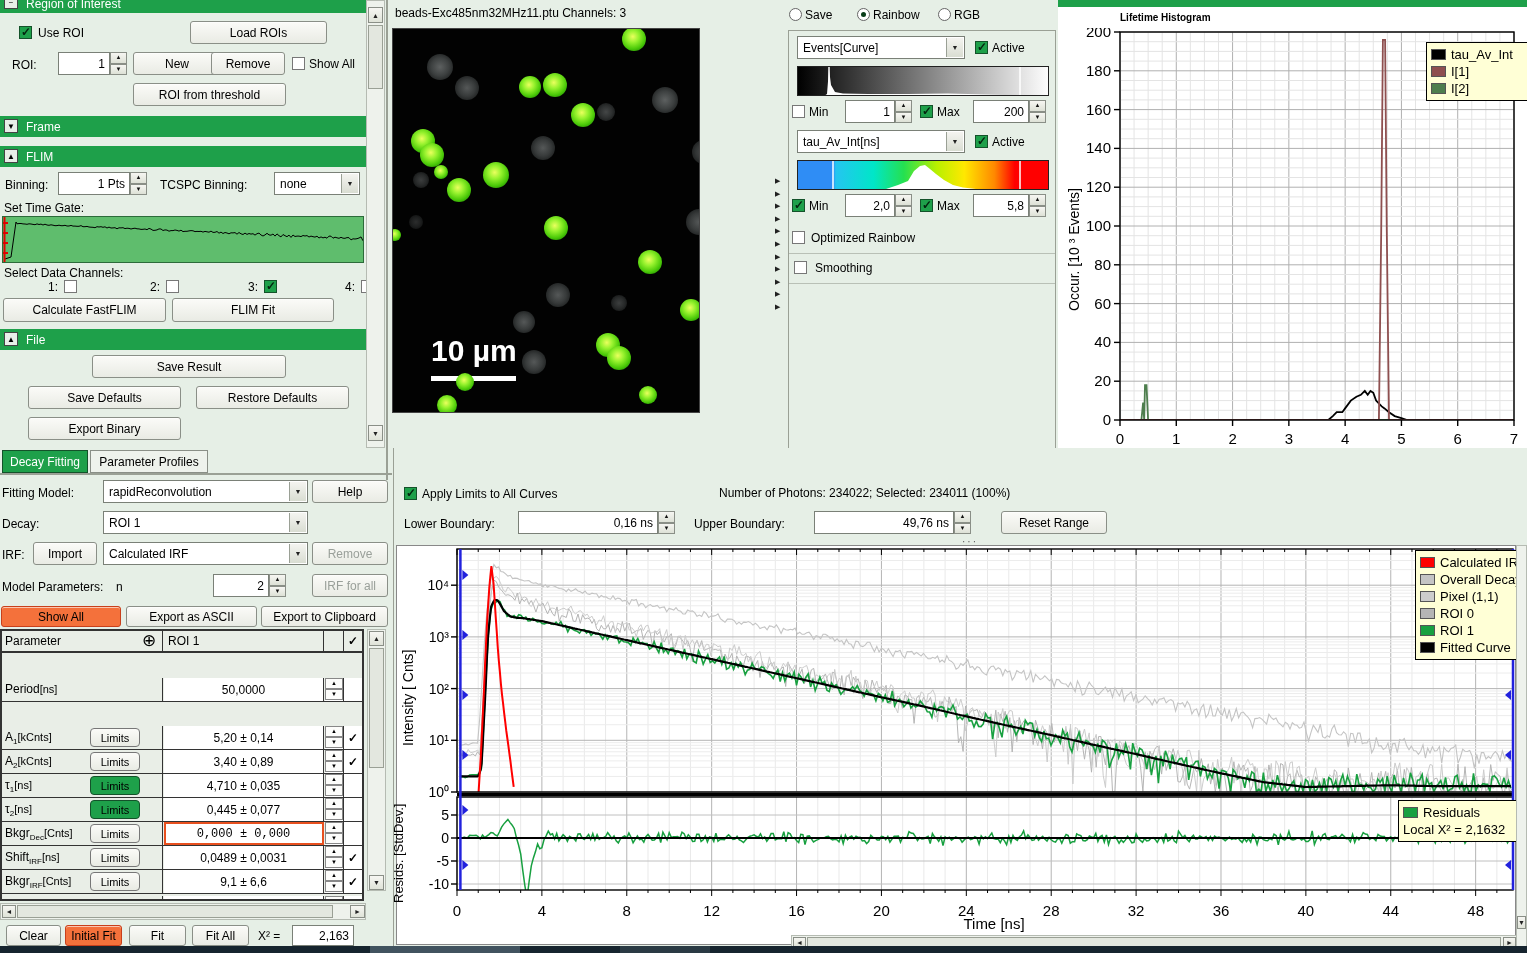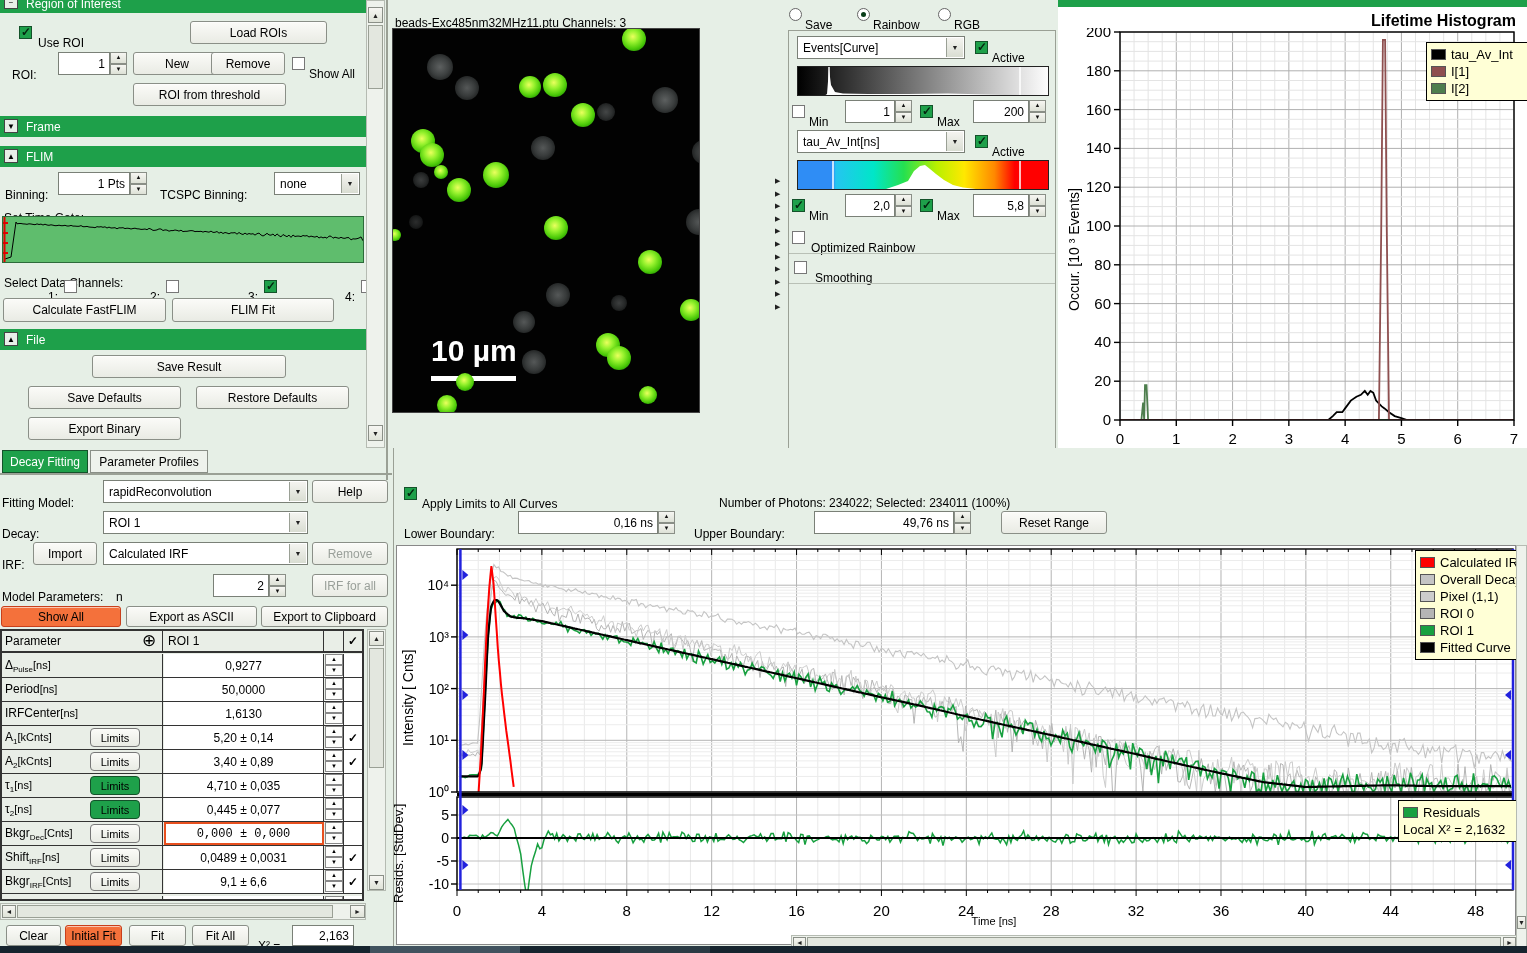--- a/index.html
+++ b/index.html
@@ -12,21 +12,21 @@
   .btn.disabled { color:#9aa09a; }
   .btn.orange { background:#f4713b; border-color:#c8401c; }
   .hdr { position:absolute; left:0; right:0; background:#1ea04a; color:#fff; display:flex; align-items:center; padding-left:26px; height:21px; }
   .hdr .cbox { position:absolute; left:4px; top:3px; width:14px; height:14px; background:#e8efe8; border:1px solid #444;
                font-size:8px; line-height:13px; text-align:center; color:#000; }
   .chk { position:absolute; width:13px; height:13px; background:#fff; border:1px solid #777; }
   .chk.on { background:#1ea04a; border-color:#14522a; }
   .chk.on::after { content:"\2713"; position:absolute; left:1px; top:-2px; font-size:12px; font-weight:bold; color:#052; color:#03240e; }
   .radio { position:absolute; width:13px; height:13px; border-radius:50%; background:#fff; border:1px solid #666; }
   .radio.on::after { content:""; position:absolute; inset:3px; border-radius:50%; background:#083d18; }
-  .lbl { position:absolute; white-space:nowrap;margin-top:10px; }
+  .lbl { position:absolute; white-space:nowrap; }
   .combo { position:absolute; background:#fff; border:1px solid #7a8077; display:flex; align-items:center; padding-left:5px; overflow:hidden; }
   .combo .dd { position:absolute; right:1px; top:1px; bottom:1px; width:17px;
                background:linear-gradient(#f4f4f0,#d9ddd2); border-left:1px solid #9aa095;
                display:flex; align-items:center; justify-content:center; font-size:7px; color:#222; }
   .field { position:absolute; background:#fff; border:1px solid #7a8077; display:flex; align-items:center; justify-content:flex-end; padding-right:4px; }
   .spin { position:absolute; width:17px; }
   .spin div { height:50%; background:linear-gradient(#f6f6f2,#dde1d6); border:1px solid #8a8f87;
               font-size:6px; line-height:9px; text-align:center; color:#111; }
   .scrollbar { position:absolute; background:#eef2ec; border:1px solid #b5bbb2; }
   .sb-btn { position:absolute; background:linear-gradient(#f6f6f2,#dfe3d8); border:1px solid #8a8f87;
@@ -289,21 +289,21 @@
     <div class="chk" style="left:4px;top:231px;"></div>
     <div class="lbl" style="left:23px;top:231px;">Optimized Rainbow</div>
     <div class="abs" style="left:1px;top:253px;width:266px;height:1px;background:#b9c0b6;"></div>
     <div class="chk" style="left:6px;top:261px;"></div>
     <div class="lbl" style="left:27px;top:261px;">Smoothing</div>
     <div class="abs" style="left:1px;top:283px;width:266px;height:1px;background:#b9c0b6;"></div>
   </div>
 
   <div class="abs" id="hist-panel" style="left:1058px;top:0;width:469px;height:480px;background:#fff;overflow:hidden;">
     <div class="abs" style="left:0;top:0;width:469px;height:7px;background:#1ea04a;"></div>
-    <div class="abs" style="left:62px;top:12px;width:396px;text-align:right;font-size:16px;font-weight:bold;">Lifetime Histogram</div>
+    <div class="abs" style="left:62px;top:12px;width:396px;text-align:left;font-size:10px;font-weight:bold;">Lifetime Histogram</div>
     <svg id="hist-svg" class="abs" style="left:0;top:28px;" width="469" height="420">
         <line x1="62" y1="4" x2="62" y2="392" stroke="#b0b0b0" stroke-width="1"></line>
         <line x1="76.07142857142857" y1="4" x2="76.07142857142857" y2="392" stroke="#e4e4e4" stroke-width="1"></line>
         <line x1="90.14285714285714" y1="4" x2="90.14285714285714" y2="392" stroke="#e4e4e4" stroke-width="1"></line>
         <line x1="104.21428571428572" y1="4" x2="104.21428571428572" y2="392" stroke="#e4e4e4" stroke-width="1"></line>
         <line x1="118.28571428571428" y1="4" x2="118.28571428571428" y2="392" stroke="#b0b0b0" stroke-width="1"></line>
         <line x1="132.35714285714286" y1="4" x2="132.35714285714286" y2="392" stroke="#e4e4e4" stroke-width="1"></line>
         <line x1="146.42857142857144" y1="4" x2="146.42857142857144" y2="392" stroke="#e4e4e4" stroke-width="1"></line>
         <line x1="160.5" y1="4" x2="160.5" y2="392" stroke="#e4e4e4" stroke-width="1"></line>
         <line x1="174.57142857142856" y1="4" x2="174.57142857142856" y2="392" stroke="#b0b0b0" stroke-width="1"></line>
@@ -476,41 +476,23 @@
   <div class="btn" style="left:126px;top:606px;width:131px;height:21px;">Export as ASCII</div>
   <div class="btn" style="left:261px;top:606px;width:127px;height:21px;">Export to Clipboard</div>
 
   <div id="ptable">
       <div class="prow" style="top: 0px; height: 22px; border-bottom: 2px solid rgb(51, 51, 51);">
         <div class="pcell-label" style="padding-top:3px;">Parameter<span style="position:absolute;left:140px;top:-1px;font-size:17px;">⊕</span></div>
         <div class="pcell-value" style="justify-content:flex-start;padding-left:4px;background:#e9eee7;">ROI 1</div>
         <div class="pcell-spin" style="background:#e9eee7;"></div>
         <div class="pcell-check" style="background:#e9eee7;">✓</div>
       </div>
-      <div class="prow" style="top: 23px;">
-        <div class="pcell-label">Δ<sub>Pulse</sub><span style="font-size:11px;">[ns]</span></div>
-        <div class="pcell-value">0,9277</div>
-        <div class="pcell-spin">
-          <div>▲</div>
-          <div>▼</div>
-        </div>
-        <div class="pcell-check"></div>
-      </div>
       <div class="prow" style="top: 47px;">
         <div class="pcell-label">Period<span style="font-size:11px;">[ns]</span></div>
         <div class="pcell-value">50,0000</div>
-        <div class="pcell-spin">
-          <div>▲</div>
-          <div>▼</div>
-        </div>
-        <div class="pcell-check"></div>
-      </div>
-      <div class="prow" style="top: 71px;">
-        <div class="pcell-label">IRFCenter<span style="font-size:11px;">[ns]</span></div>
-        <div class="pcell-value">1,6130</div>
         <div class="pcell-spin">
           <div>▲</div>
           <div>▼</div>
         </div>
         <div class="pcell-check"></div>
       </div>
       <div class="prow" style="top: 95px;">
         <div class="pcell-label">A<sub>1</sub><span style="font-size:11px;">[kCnts]</span><div class="limits-btn ">Limits</div></div>
         <div class="pcell-value">5,20 ± 0,14</div>
         <div class="pcell-spin">
@@ -928,21 +910,21 @@
         <polygon points="66.39549839228296,205 72.39549839228296,210 66.39549839228296,215" fill="#2222dd"></polygon>
         <polygon points="1115,205 1109,210 1115,215" fill="#2222dd"></polygon>
         <polygon points="66.39549839228296,260 72.39549839228296,265 66.39549839228296,270" fill="#2222dd"></polygon>
         <polygon points="1115,260 1109,265 1115,270" fill="#2222dd"></polygon>
         <polygon points="66.39549839228296,315 72.39549839228296,320 66.39549839228296,325" fill="#2222dd"></polygon>
         <polygon points="1115,315 1109,320 1115,325" fill="#2222dd"></polygon>
       </svg>
 
     <div class="rot" style="left:6px;top:140px;height:220px;text-align:center;font-size:14px;">Intensity [ Cnts]</div>
     <div class="rot" style="left:-3px;top:345px;height:120px;text-align:center;font-size:13px;">Resids. [StdDev.]</div>
-    <div class="abs" style="left:530px;top:467px;width:140px;text-align:center;font-size:11px;">Time [ns]</div>
+    <div class="abs" style="left:530px;top:467px;width:140px;text-align:center;font-size:15px;">Time [ns]</div>
 
     <div class="legend" id="decay-legend" style="left:1021px;top:102px;width:118px;">
         <div class="legrow">
           <span class="sw" style="background:#ff0000"></span>
           <span>Calculated IRF</span>
         </div>
         <div class="legrow">
           <span class="sw" style="background:#c4c4c4"></span>
           <span>Overall Decay</span>
         </div>

